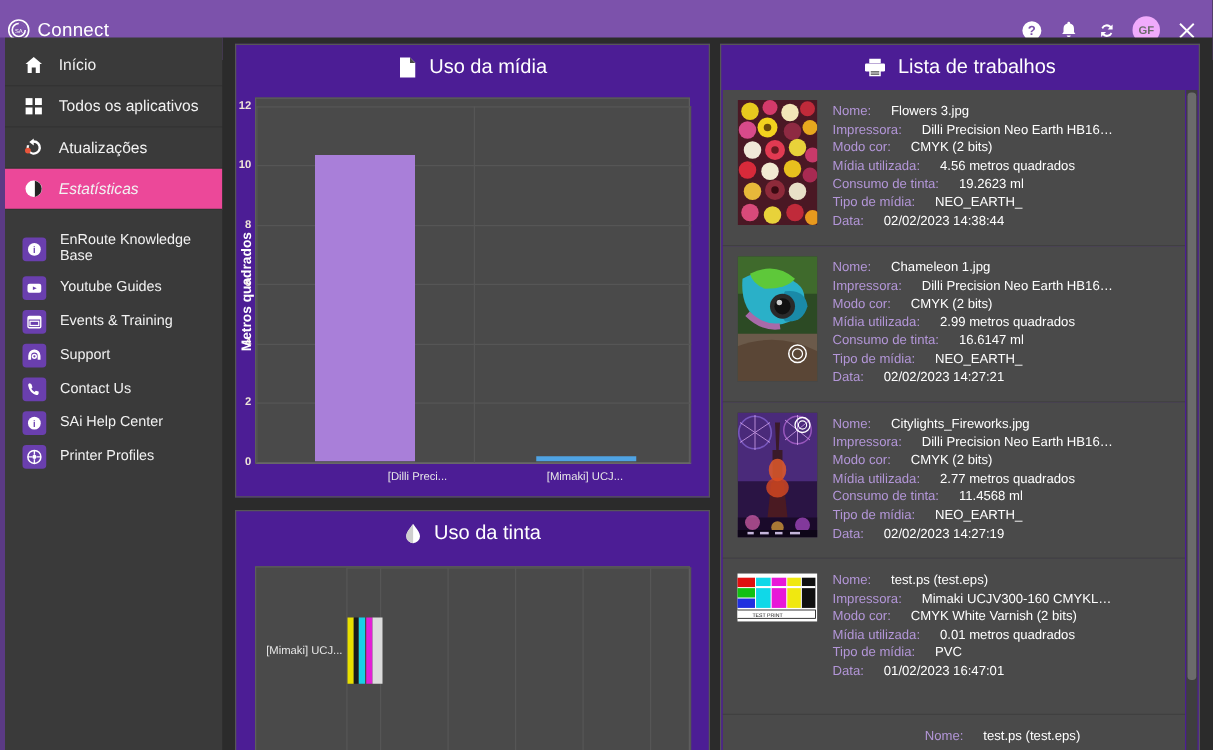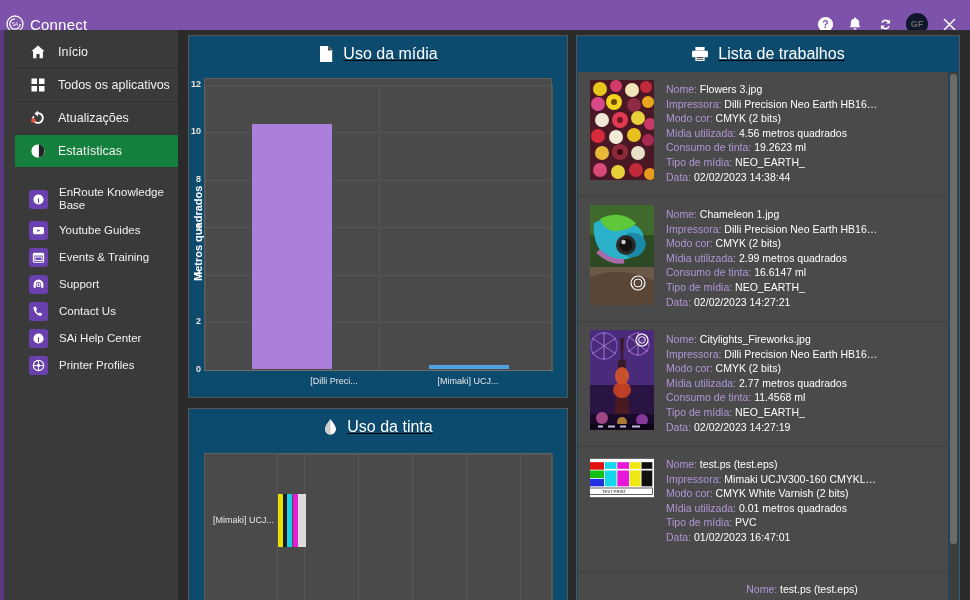--- a/index.html
+++ b/index.html
@@ -19,50 +19,49 @@
   .tb-logo { width: 30px; height: 30px; display: flex; align-items: center; justify-content: center; }
   .tb-logo svg { display: block; }
   .tb-title { color: #ffffff; font-size: 15px; letter-spacing: .2px; }
   .tb-spacer { flex: 1; }
   .tb-icons { display: flex; align-items: center; gap: 0px; padding-right: 6px; }
   .tb-btn {
     width: 30px; height: 30px; display: flex; align-items: center; justify-content: center;
     color: #ffffff;
   }
   .tb-avatar {
-    width: 22px; height: 22px; border-radius: 50%; background: #0f172a;
+    width: 22px; height: 22px; border-radius: 50%; background: #f0abfc;
     color: #6b6b6b; font-size: 9px; font-weight: bold;
     display: flex; align-items: center; justify-content: center;
     margin: 0 6px;
   }
   .tb-close { font-size: 17px; font-weight: 300; }
 
   
   .left-accent {
     position: absolute; left: 0; top: 30px; width: 4px; height: 570px;
     background: #5b3a85;
   }
 
   
   .sidebar {
     position: absolute; left: 4px; top: 30px; width: 174px; height: 570px;
     background: #3a3a3a;
     padding-top: 6px;
     overflow: hidden;
-    padding-left: 11px;
   }
   .nav-item {
     position: relative;
     height: 33px;
     display: flex; align-items: center;
     padding-left: 14px;
     gap: 12px;
     border-bottom: 1px solid #333333;
   }
-  .nav-item.selected { background: #15803d; }
+  .nav-item.selected { background: #ec4899; font-style: italic; }
   .nav-label { color: #f2f2f2; font-size: 12.5px; white-space: nowrap; }
   .nav-ico { width: 17px; height: 17px; flex: 0 0 17px; display: flex; align-items: center; justify-content: center; }
   .nav-ico svg { display: block; }
 
   .nav-gap { height: 13px; }
 
   .link-item {
     height: 27px;
     display: flex; align-items: center;
     padding-left: 14px; gap: 11px;
@@ -75,23 +74,22 @@
     color: #ffffff;
   }
   .link-ico svg { display: block; }
   .link-label { color: #f2f2f2; font-size: 11.5px; line-height: 13px; }
 
   
   .main { position: absolute; left: 178px; top: 30px; width: 792px; height: 570px; background: #2b2b2b; }
 
   .card {
     position: absolute;
-    background: #0c4a6e;
+    background: #4c1d95;
     border: 1px solid #565656;
-    text-decoration: underline;
   }
   .card-title {
     height: 35px; display: flex; align-items: center; justify-content: center;
     gap: 9px; color: #ffffff; font-size: 16px;
   }
   .card-title .ct-ico { display: flex; align-items: center; }
 
   
   #card-media { left: 10px; top: 5px; width: 380px; height: 363px; }
   #card-ink   { left: 10px; top: 378px; width: 380px; height: 230px; }
@@ -147,21 +145,21 @@
     display: flex; align-items: center; justify-content: center;
     overflow: hidden;
   }
   .job-thumb svg { display: block; }
   .job-fields { flex: 1; min-width: 0; padding-top: 2px; }
   .job-line {
     font-size: 10.5px; line-height: 14.6px; white-space: nowrap;
     overflow: hidden; text-overflow: ellipsis;
   }
   .fl { color: #b396d8; }
-  .fv { color: #ffffff; }
+  .fv { color: #ffffff; margin-left: 13px; }
 
   .scrollbar {
     position: absolute; right: 1px; top: 36px; width: 9px; height: 566px;
     background: #3e3e3e;
   }
   .scrollthumb {
     position: absolute; left: 1px; top: 2px; width: 7px; height: 470px;
     background: #6b6b6b; border-radius: 3px;
   }
 </style>

